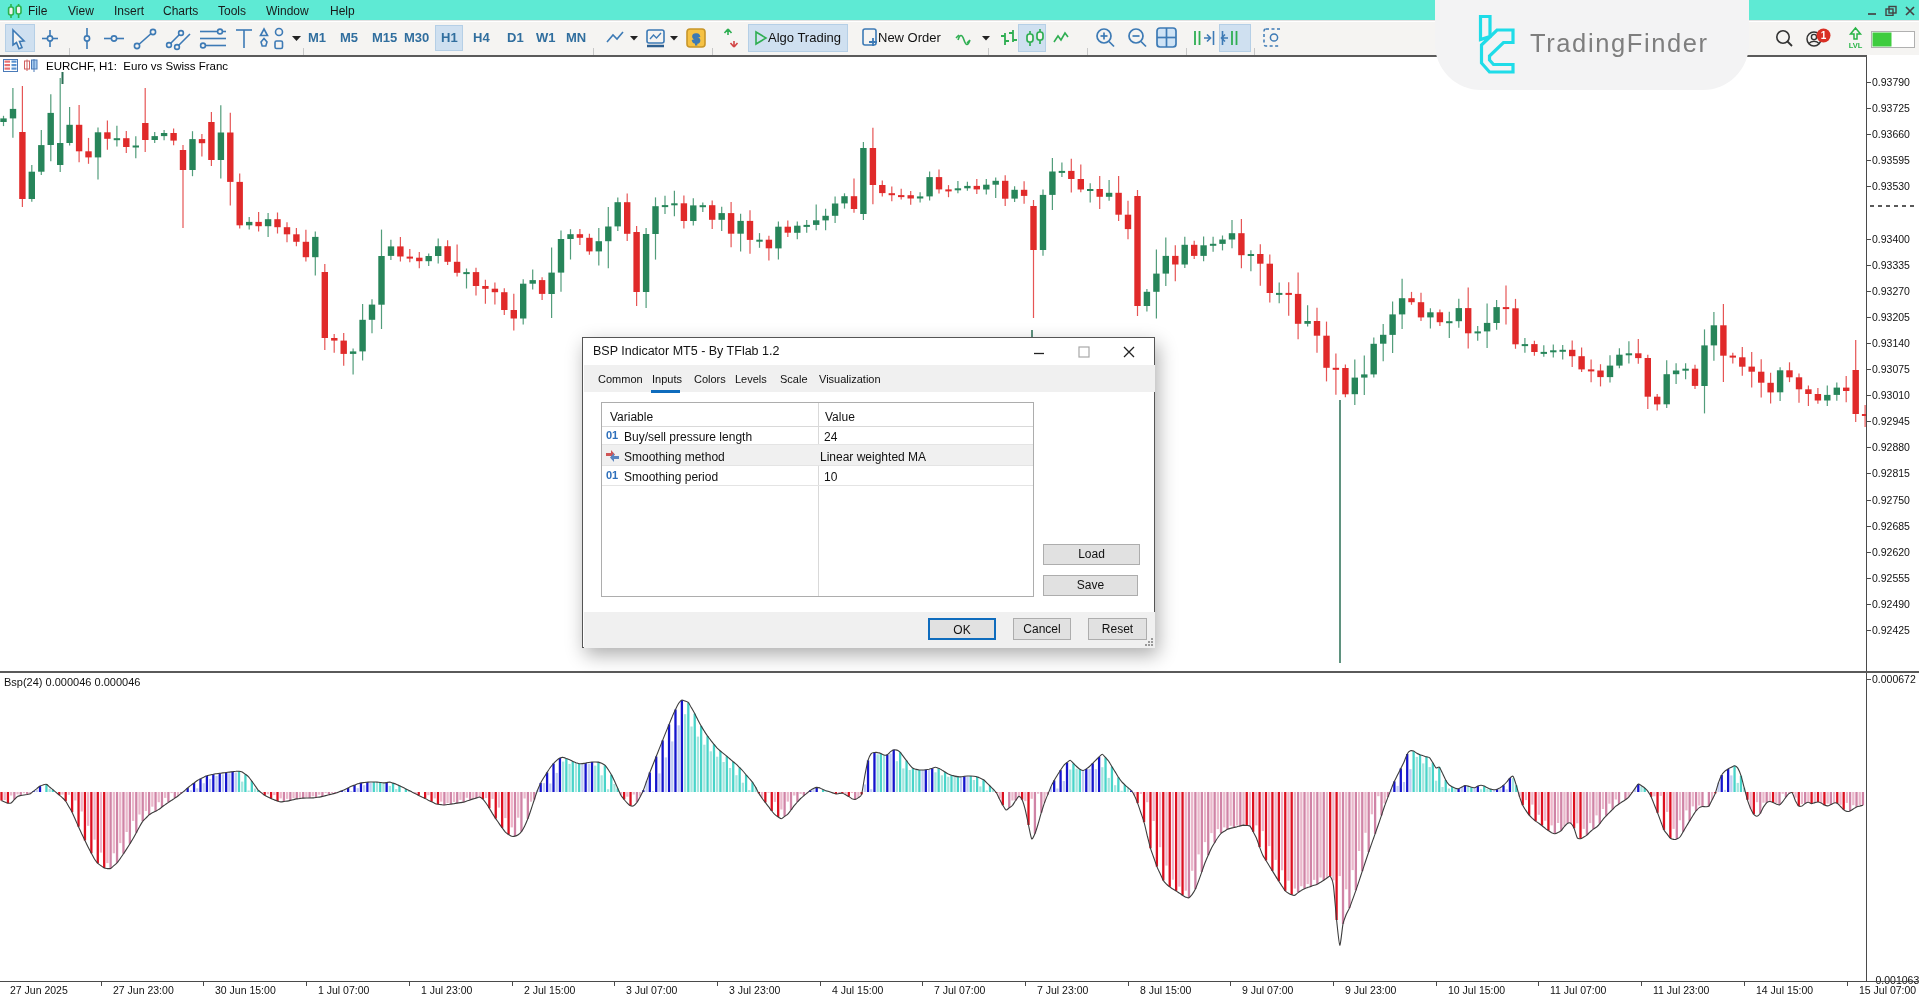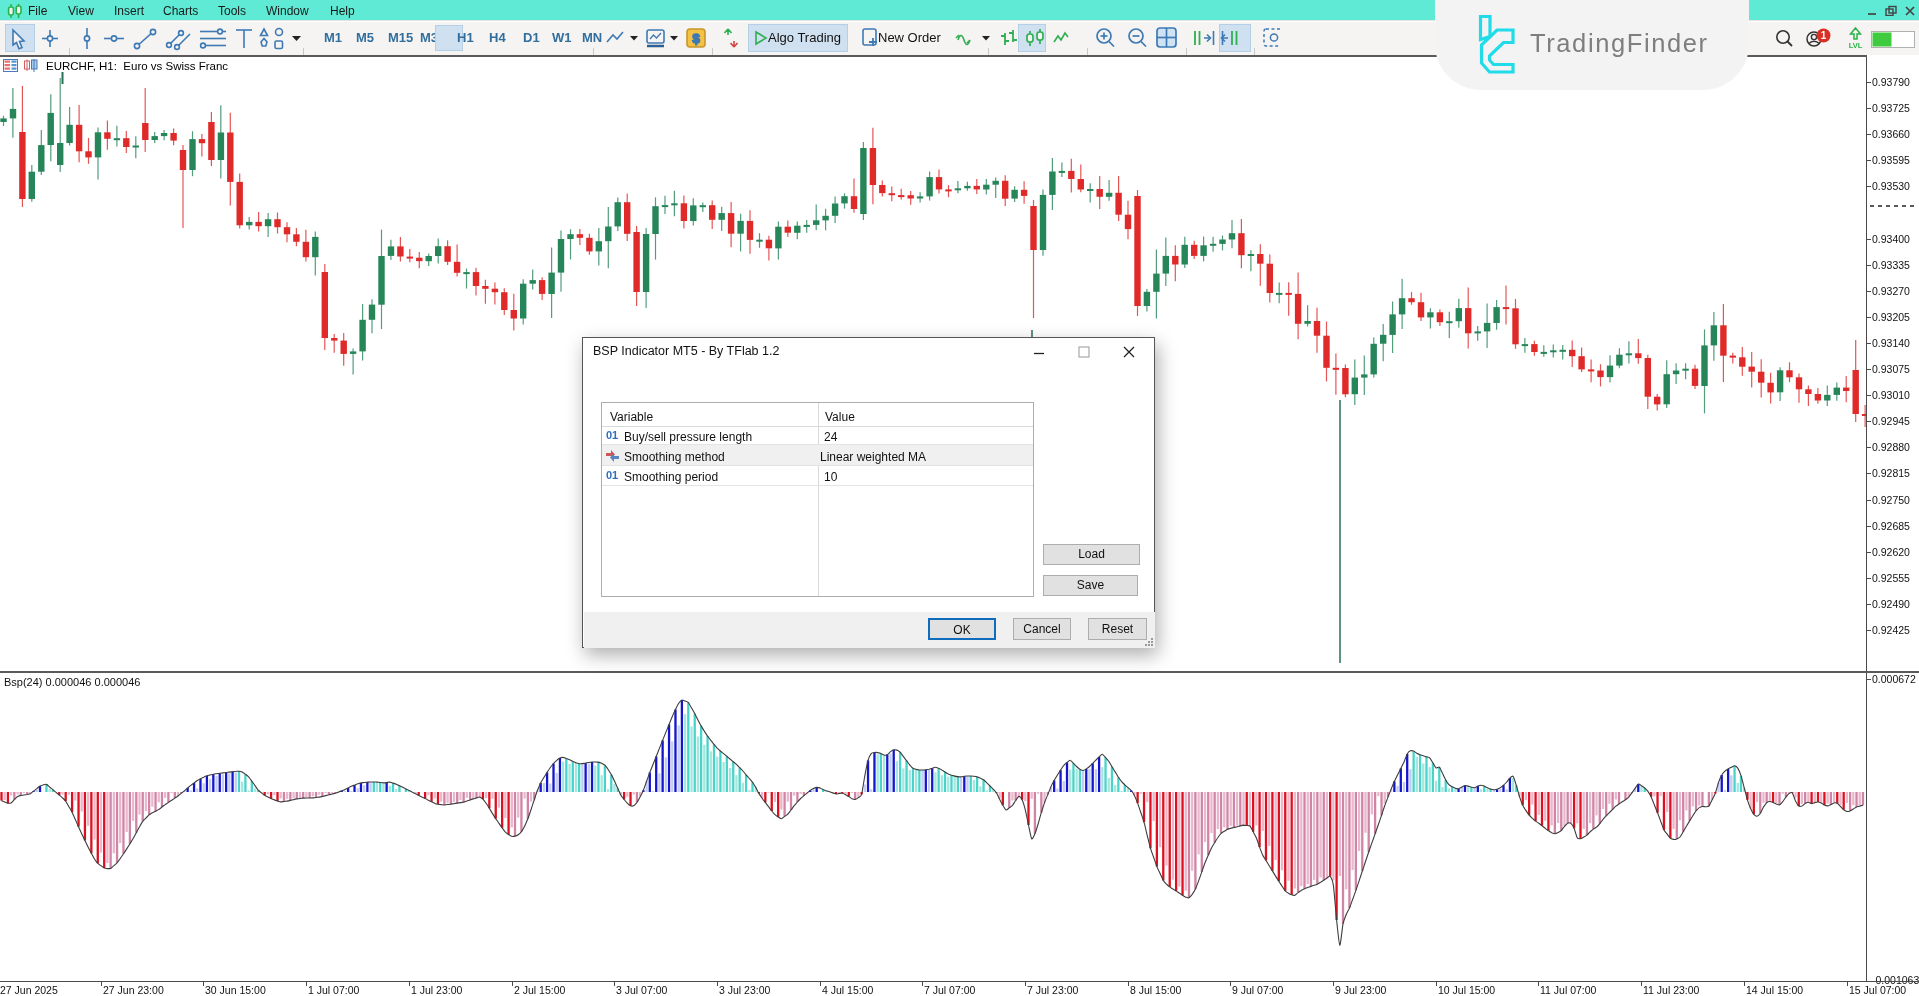--- a/index.html
+++ b/index.html
@@ -1,33 +1,33 @@
 <!DOCTYPE html>
 <html><head><meta charset="utf-8"><style>
 * { margin:0; padding:0; box-sizing:border-box; }
 html,body { width:1919px; height:996px; overflow:hidden; font-family:"Liberation Sans",sans-serif; background:#fff; }
 .menubar { position:absolute; left:0; top:0; width:1919px; height:21px; background:#5eead4; border-bottom:1px solid #e2e2e2; }
 .menubar .mi { position:absolute; top:4px; font-size:12px; color:#1a1a1a; }
 .toolbar { position:absolute; left:0; top:22px; width:1919px; height:33px; background:#f5f4f2; }
 .chartborder { position:absolute; left:0; top:55px; width:1867px; height:2px; background:#5a5a5a; }
 .vsep { position:absolute; top:26px; height:25px; width:1px; background:#c8c8c8; }
-.tfb { position:absolute; top:8px; font-size:13px; font-weight:700; color:#306e9e;margin-left:16px; }
+.tfb { position:absolute; top:8px; font-size:13px; font-weight:700; color:#306e9e; }
 .selbox { position:absolute; background:#cfe0f0; border:1px solid #b5cfe6; }
 .axiscol { position:absolute; left:1867px; top:57px; width:52px; height:939px; background:#fff; }
 .vborder { position:absolute; left:1866px; top:57px; width:1px; height:925px; background:#4a4a4a; }
 .plab { position:absolute; left:6px; font-size:10.5px; color:#111; }
 .ptick { position:absolute; left:0; width:5px; height:1px; background:#4a4a4a; }
 .pdash { position:absolute; left:4px; width:44px; height:1.5px; background:repeating-linear-gradient(90deg,#5a5a5a 0 4px,transparent 4px 8px); }
 .symrow { position:absolute; left:0; top:57px; width:900px; height:18px; z-index:3; }
 .chart { position:absolute; left:0; top:57px; width:1866px; height:614px; overflow:hidden; background:#fff; }
 .sep { position:absolute; left:0; top:671px; width:1919px; height:2px; background:#5a5a5a; }
 .indic { position:absolute; left:0; top:673px; width:1866px; height:308px; overflow:hidden; background:#fff; }
 .botaxis { position:absolute; left:0; top:981px; width:1919px; height:1px; background:#4a4a4a; }
 .ttick { position:absolute; top:982px; width:1px; height:4px; background:#4a4a4a; }
-.tlab { position:absolute; top:984px; font-size:10.5px; color:#111; white-space:nowrap; }
+.tlab { position:absolute; top:984px; font-size:10.5px; color:#111; white-space:nowrap;padding-left:10px; }
 .bsplab { position:absolute; left:4px; top:676px; font-size:11px; color:#111; }
 .wm { position:absolute; left:1435px; top:0; width:314px; height:90px; background:#f3f3f4; border-radius:0 0 46px 46px; }
 .wmtxt { position:absolute; left:95px; top:29px; font-size:25.5px; letter-spacing:1.6px; color:#7e7e7e; }
 .dialog { position:absolute; left:582px; top:337px; width:573px; height:311px; background:#fff; border:1px solid #555; box-shadow:3px 7px 18px rgba(0,0,0,.32); }
 .dtitle { position:absolute; left:10px; top:6px; font-size:12.5px; color:#111; }
 .dtabs { position:absolute; left:1px; top:27px; width:571px; height:27px; background:#f0f0f0; }
 .dtab { position:absolute; top:8px; font-size:11px; color:#111; }
 .dtable { position:absolute; left:18px; top:64px; width:433px; height:195px; border:1px solid #adadad; background:#fff; }
 .drow { position:absolute; left:0; width:431px; font-size:12px; color:#111; }
 .dbtn { position:absolute; background:#e1e1e1; border:1px solid #adadad; font-size:12px; color:#111; text-align:center; }
@@ -1264,20 +1264,29 @@
 <div class="ttick" style="left:1847px"></div>
 <div class="tlab" style="left:1849px">15 Jul 07:00</div>
 
 <div class="dialog">
   <div class="dtitle">BSP Indicator MT5 - By TFlab 1.2</div>
   <svg width="120" height="20" viewBox="0 0 120 20" style="position:absolute;left:440px;top:4px">
     <line x1="11" y1="11.5" x2="21" y2="11.5" stroke="#222" stroke-width="1.3"></line>
     <rect x="56" y="5" width="10" height="10" fill="none" stroke="#a8a8a8" stroke-width="1.2"></rect>
     <path d="M101 5 L111 15 M111 5 L101 15" stroke="#222" stroke-width="1.3"></path>
   </svg>
+  <div class="dtabs">
+    <div class="dtab" style="left:14px">Common</div>
+    <div class="dtab" style="left:68px">Inputs</div>
+    <div class="dtab" style="left:110px">Colors</div>
+    <div class="dtab" style="left:151px">Levels</div>
+    <div class="dtab" style="left:196px">Scale</div>
+    <div class="dtab" style="left:235px">Visualization</div>
+    <div style="position:absolute;left:67px;top:25px;width:29px;height:2.5px;background:#0f6cbd"></div>
+  </div>
   <div class="dtable">
     <div class="drow" style="top:7px;left:8px">Variable</div>
     <div class="drow" style="top:7px;left:223px">Value</div>
     <div style="position:absolute;left:0;top:23px;width:431px;height:1px;background:#d9d9d9"></div>
     <div style="position:absolute;left:216px;top:0;width:1px;height:193px;background:#d9d9d9"></div>
     <div class="drow" style="top:27px;left:22px">Buy/sell pressure length</div>
     <div class="drow" style="top:27px;left:222px">24</div>
     <div class="drow" style="top:26px;left:4px;color:#2e6fbb;font-size:11px;font-weight:700">01</div>
     <div style="position:absolute;left:0;top:41px;width:431px;height:1px;background:#e4e4e4"></div>
     <div style="position:absolute;left:0;top:42px;width:431px;height:20px;background:#f0f0f0"></div>

